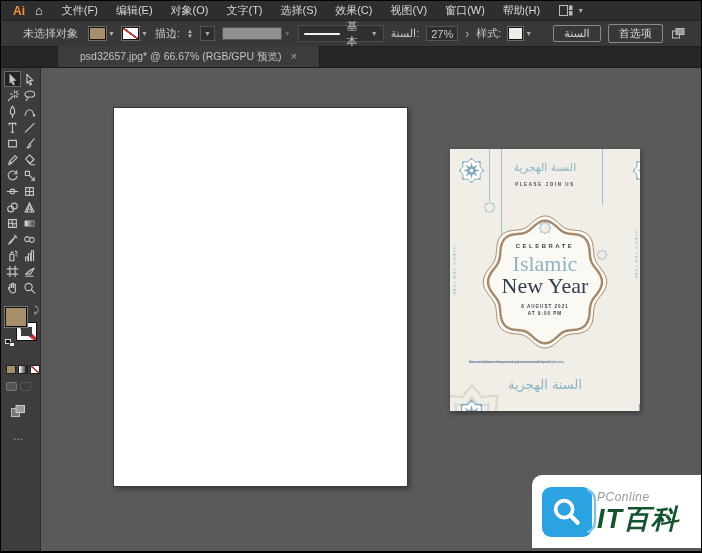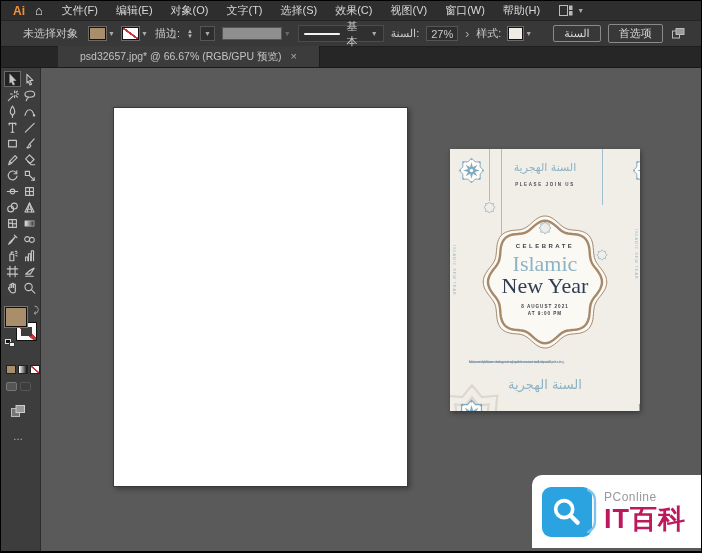--- a/index.html
+++ b/index.html
@@ -100,23 +100,23 @@
   .p-footer-ar { left:0; width:100%; top:228px; text-align:center; font-family:"DejaVu Sans",sans-serif;
                  font-size:13px; color:#8cb3c5; }
   .p-side { font-size:3.6px; color:#8cb3c5; letter-spacing:1px; writing-mode:vertical-rl; opacity:.9; }
 
   
   .watermark { position:absolute; right:0; bottom:4px; width:171px; height:73px; background:#fff;
                border-radius:10px 0 0 0; display:flex; align-items:center; padding:10px; }
   .wm-icon { position:relative; width:50px; height:50px; background:#2aa3e0; border-radius:9px;
              display:flex; align-items:center; justify-content:center; flex:none; }
   .wm-fold { position:absolute; left:55px; top:14px; }
-  .wm-text { margin-left:12px; line-height:1; }
+  .wm-text { margin-left:5px; line-height:1;font-style:italic; }
   .wm-brand { font-size:12px; color:#999; letter-spacing:.5px; }
-  .wm-title { font-size:27px; color:#be185d; font-weight:bold; letter-spacing:1px; margin-top:3px; }
+  .wm-title { font-size:27px; color:#14532d; font-weight:bold; letter-spacing:1px; margin-top:3px; }
 </style>
 </head>
 <body>
 
 <div class="screen">
 
   <div class="menu-bar">
     <span class="ai-logo">Ai</span>
     <span class="home-icon">⌂</span>
     <div id="menu-items" style="display:flex;">

